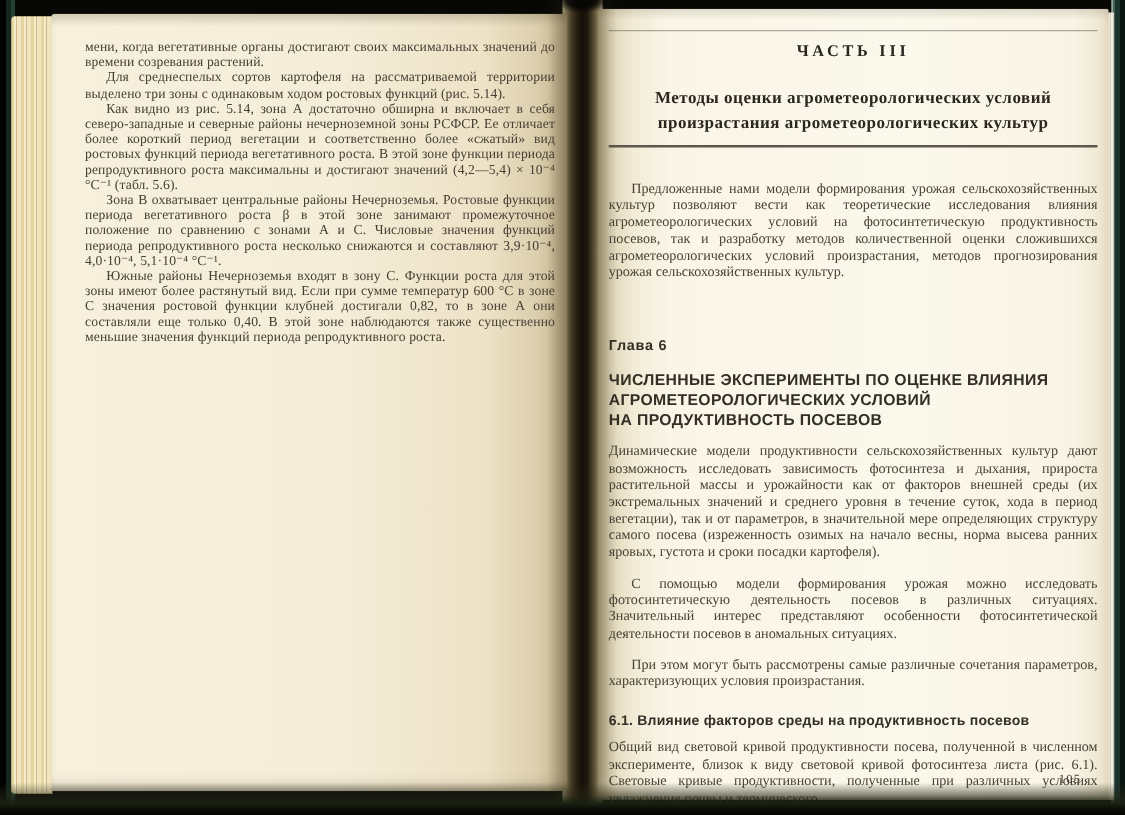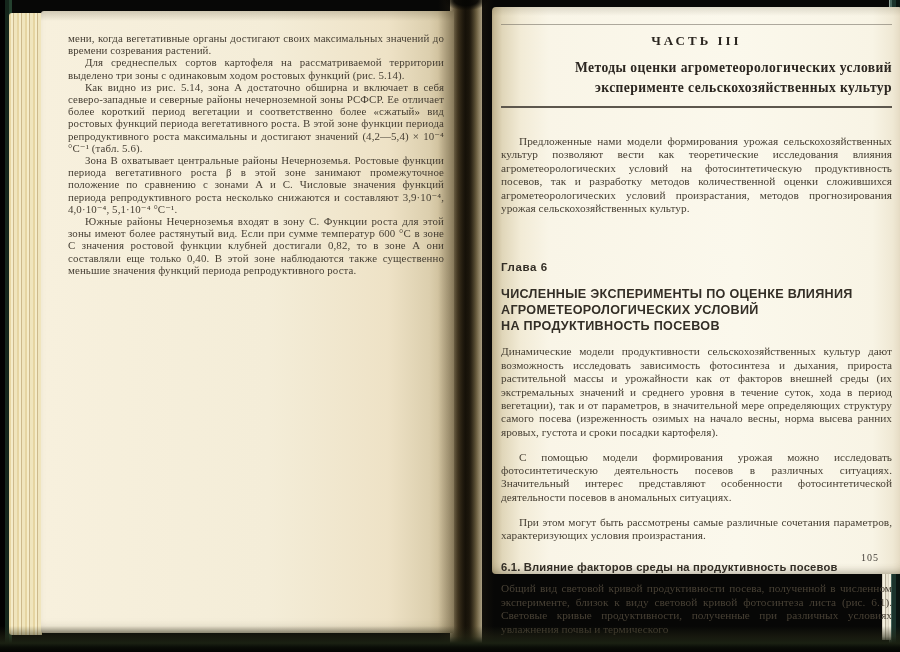--- a/index.html
+++ b/index.html
@@ -16,21 +16,21 @@
     border-radius:3px 0 0 3px;z-index:1;}
   .edges-right{position:absolute;left:882px;top:10px;width:9px;height:630px;
     background:repeating-linear-gradient(90deg,#d8d2c0 0 1px,#f2eedd 1px 3px,#b3ac98 3px 4px,#e8e3d1 4px 6px);z-index:1;}
   .gutter-base{position:absolute;left:450px;top:0;width:32px;height:652px;
     background:linear-gradient(90deg,#c9ba96 0%,#5a4b2e 25%,#171209 48%,#2c2414 62%,#8b7c55 82%,#cfc3a4 100%);z-index:1;}
 
   .page-left{position:absolute;left:41px;top:11px;width:413px;height:622px;border-radius:3px 1px 1px 2px;
     background:linear-gradient(180deg,rgba(70,60,35,.22) 0,rgba(0,0,0,0) 10px),
                linear-gradient(90deg,#f7f0dd 0%,#f4edd8 55%,#eee2c6 84%,#dccfae 94%,#bfae87 100%);
     box-shadow:inset 0 -10px 12px -9px rgba(60,50,25,.5);z-index:2;}
-  .page-right{position:absolute;left:492px;top:7px;width:409px;height:567px;border-radius:4px 2px 2px 4px;
+  .page-right{position:absolute;left:478px;top:7px;width:409px;height:633px;border-radius:4px 2px 2px 4px;
     background:linear-gradient(180deg,rgba(80,70,45,.16) 0,rgba(0,0,0,0) 9px),
                linear-gradient(90deg,#bfb18c 0%,#e0d6b9 2.5%,#f2ebd6 7%,#f9f5e7 14%,#fbf8ec 60%,#f8f4e5 93%,#efe8d4 98%,#e4dac2 100%);
     box-shadow:inset 0 -9px 10px -8px rgba(60,50,25,.45);z-index:2;}
 
   .gutter-shadow{position:absolute;left:438px;top:0;width:56px;height:652px;z-index:3;pointer-events:none;
     background:linear-gradient(90deg,rgba(50,40,20,0) 0%,rgba(48,40,22,.34) 26%,rgba(22,17,8,.6) 45%,rgba(18,14,7,.55) 55%,rgba(55,45,26,.3) 72%,rgba(0,0,0,0) 100%);}
   .spine-top{position:absolute;left:436px;top:0;width:60px;height:20px;z-index:4;
     background:radial-gradient(ellipse 30px 14px at 50% 0,rgba(5,5,3,.9) 40%,rgba(5,5,3,0) 75%);}
   .bottom-shadow{position:absolute;left:0;top:626px;width:900px;height:26px;z-index:5;
     background:linear-gradient(180deg,rgba(30,32,16,0) 0%,rgba(38,40,22,.5) 40%,#1a2012 66%,#0a0d07 82%,#030302 100%);}
@@ -38,21 +38,21 @@
   
   .lp-text{position:absolute;left:27px;top:21px;width:376px;
     font-size:10.9px;line-height:12.2px;color:#453e33;text-align:justify;letter-spacing:.1px;}
   .lp-text p{margin:0;text-indent:17px;}
   .lp-text p.noindent{text-indent:0;}
 
   
   .rp-content{position:absolute;left:9px;top:17px;width:391px;color:#3e382e;}
   .rule-light{height:1px;background:rgba(110,104,92,.55);}
   .part-label{margin-top:8px;text-align:center;font-weight:bold;font-size:13px;letter-spacing:3px;color:#2b2620;}
-  .part-title{margin-top:9px;text-align:right;font-weight:bold;font-size:13.6px;line-height:19.5px;
+  .part-title{margin-top:19px;text-align:center;font-weight:bold;font-size:13.6px;line-height:19.5px;
     letter-spacing:.4px;color:#2b2620;}
   .rule-heavy{height:2px;background:#5d574d;margin-top:9px;}
   .rp-body{font-size:11.3px;line-height:13.4px;text-align:justify;color:#484135;}
   .intro{margin-top:27px;text-indent:18px;}
   .chapter-label{margin-top:46px;font-family:"Liberation Sans","DejaVu Sans",sans-serif;
     font-weight:bold;font-size:11.5px;color:#332e26;letter-spacing:.6px;}
   .chapter-title{margin-top:13px;font-family:"Liberation Sans","DejaVu Sans",sans-serif;
     font-weight:bold;font-size:12.6px;line-height:16px;color:#332e26;letter-spacing:.3px;}
   .rp-par{margin-top:0;text-indent:18px;}
   .rp-par.first{margin-top:11px;text-indent:0;}
@@ -81,21 +81,21 @@
       <p>Южные районы Нечерноземья входят в зону С. Функции роста для этой зоны имеют более растянутый вид. Если при сумме температур 600 °С в зоне С значения ростовой функции клубней достигали 0,82, то в зоне А они составляли еще только 0,40. В этой зоне наблюдаются также существенно меньшие значения функций периода репродуктивного роста.</p>
     </div>
   </div>
 
   <div class="page-right">
     <div class="rp-content">
       <div class="rule-light"></div>
       <div class="part-label">ЧАСТЬ III</div>
       <div class="part-title">
         <div>Методы оценки агрометеорологических условий</div>
-        <div>эксперименте сельскохозяйственных культур</div>
+        <div>произрастания агрометеорологических культур</div>
       </div>
       <div class="rule-heavy"></div>
 
       <p class="rp-body intro">Предложенные нами модели формирования урожая сельскохозяйственных культур позволяют вести как теоретические исследования влияния агрометеорологических условий на фотосинтетическую продуктивность посевов, так и разработку методов количественной оценки сложившихся агрометеорологических условий произрастания, методов прогнозирования урожая сельскохозяйственных культур.</p>
 
       <div class="chapter-label">Глава 6</div>
       <div class="chapter-title">
         <div>ЧИСЛЕННЫЕ ЭКСПЕРИМЕНТЫ ПО ОЦЕНКЕ ВЛИЯНИЯ</div>
         <div>АГРОМЕТЕОРОЛОГИЧЕСКИХ УСЛОВИЙ</div>
         <div>НА ПРОДУКТИВНОСТЬ ПОСЕВОВ</div>

